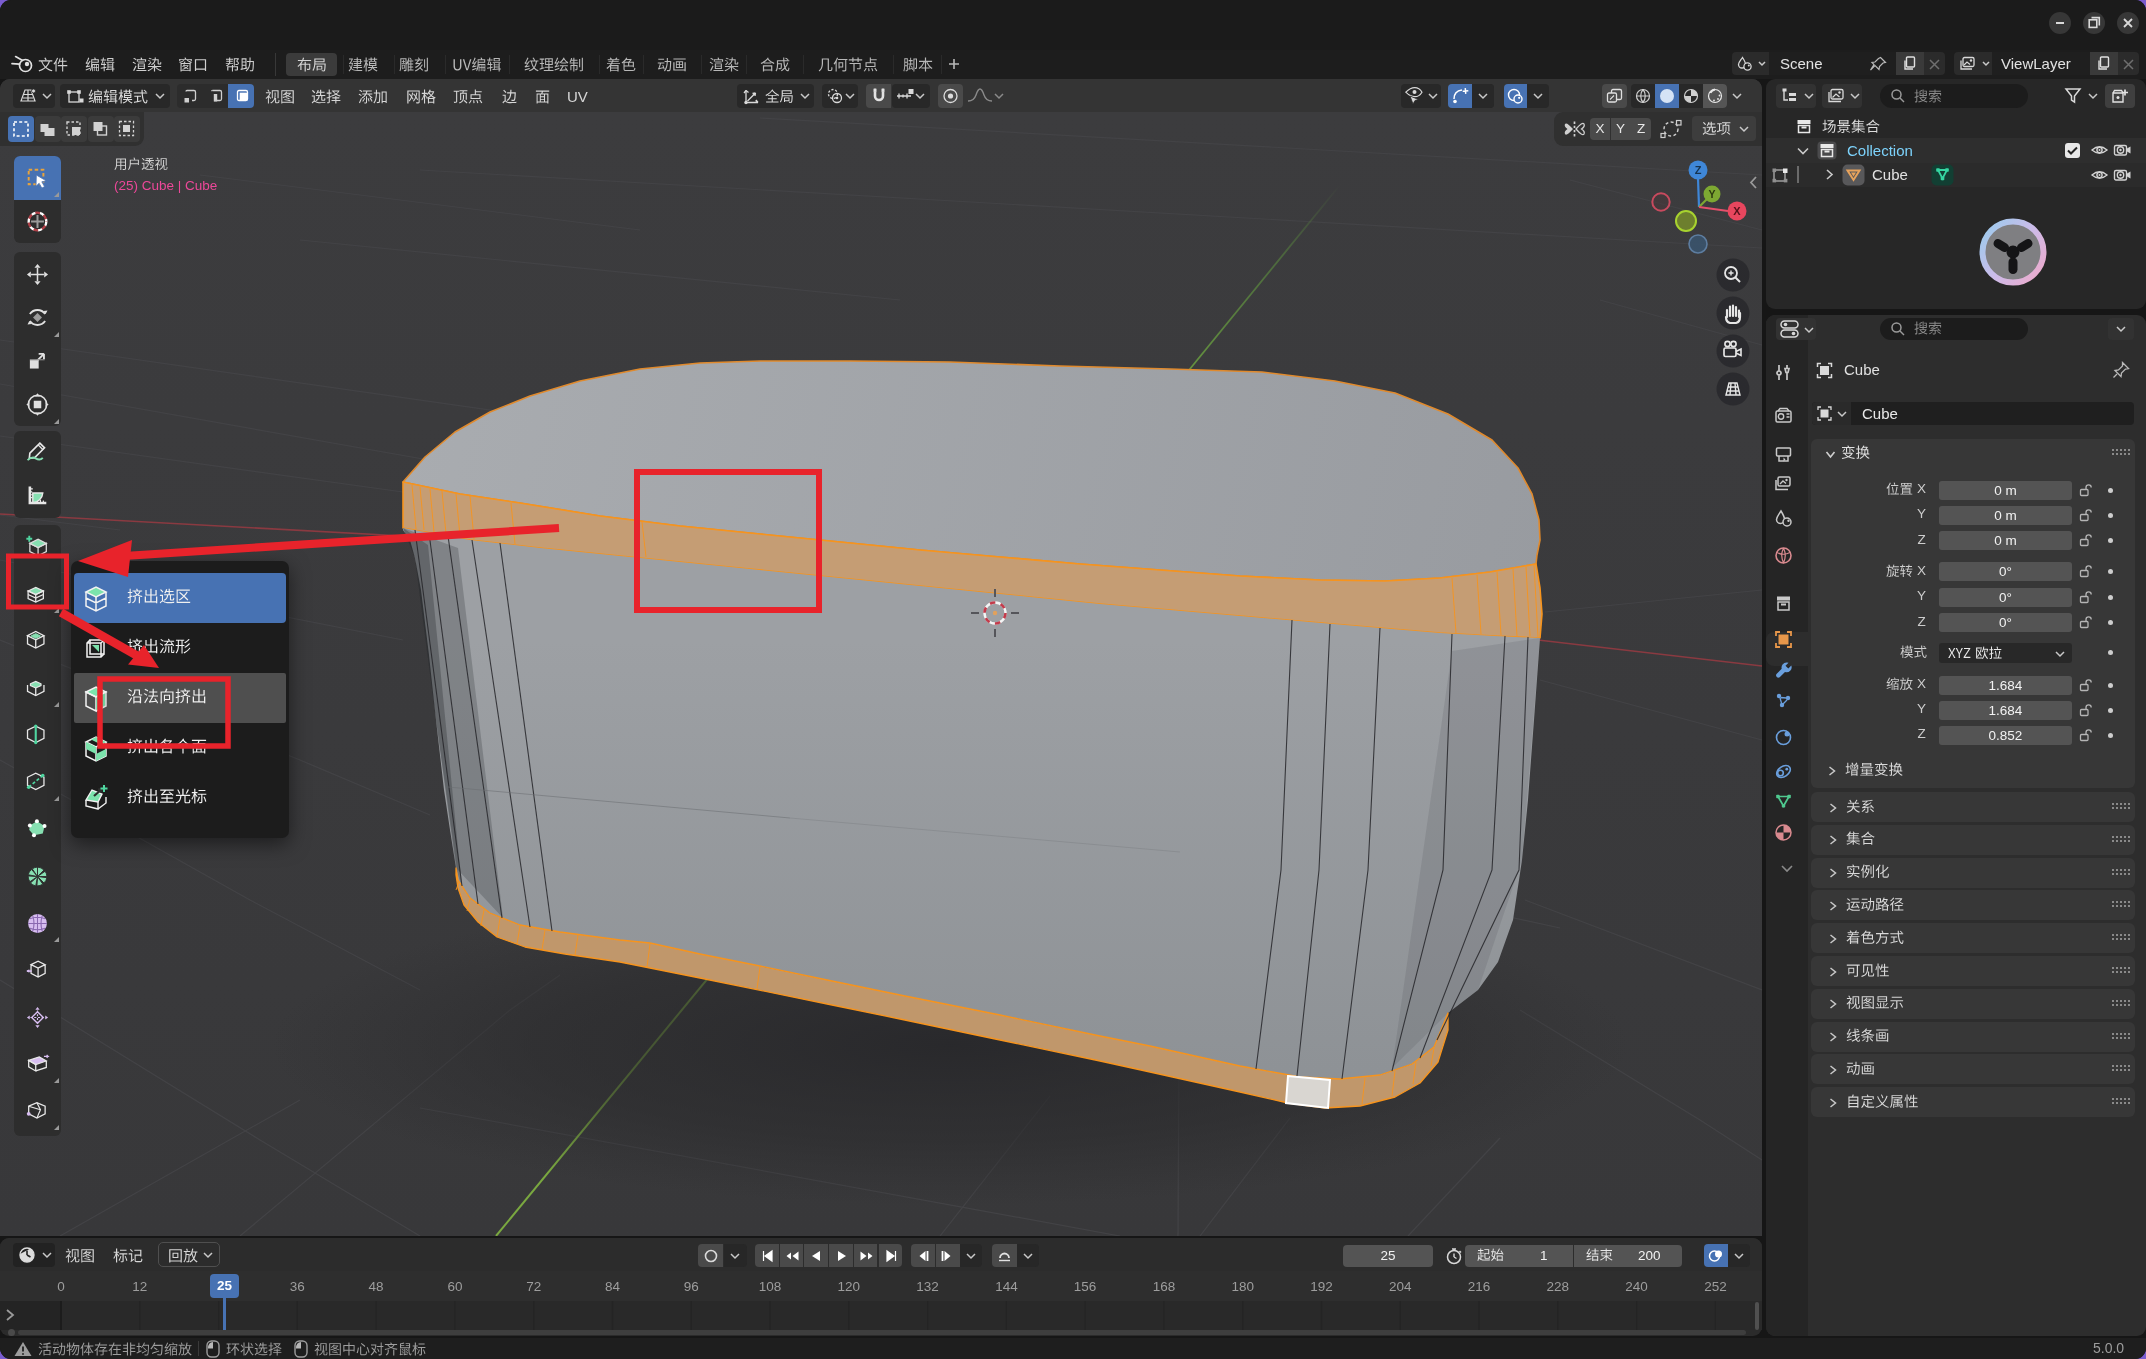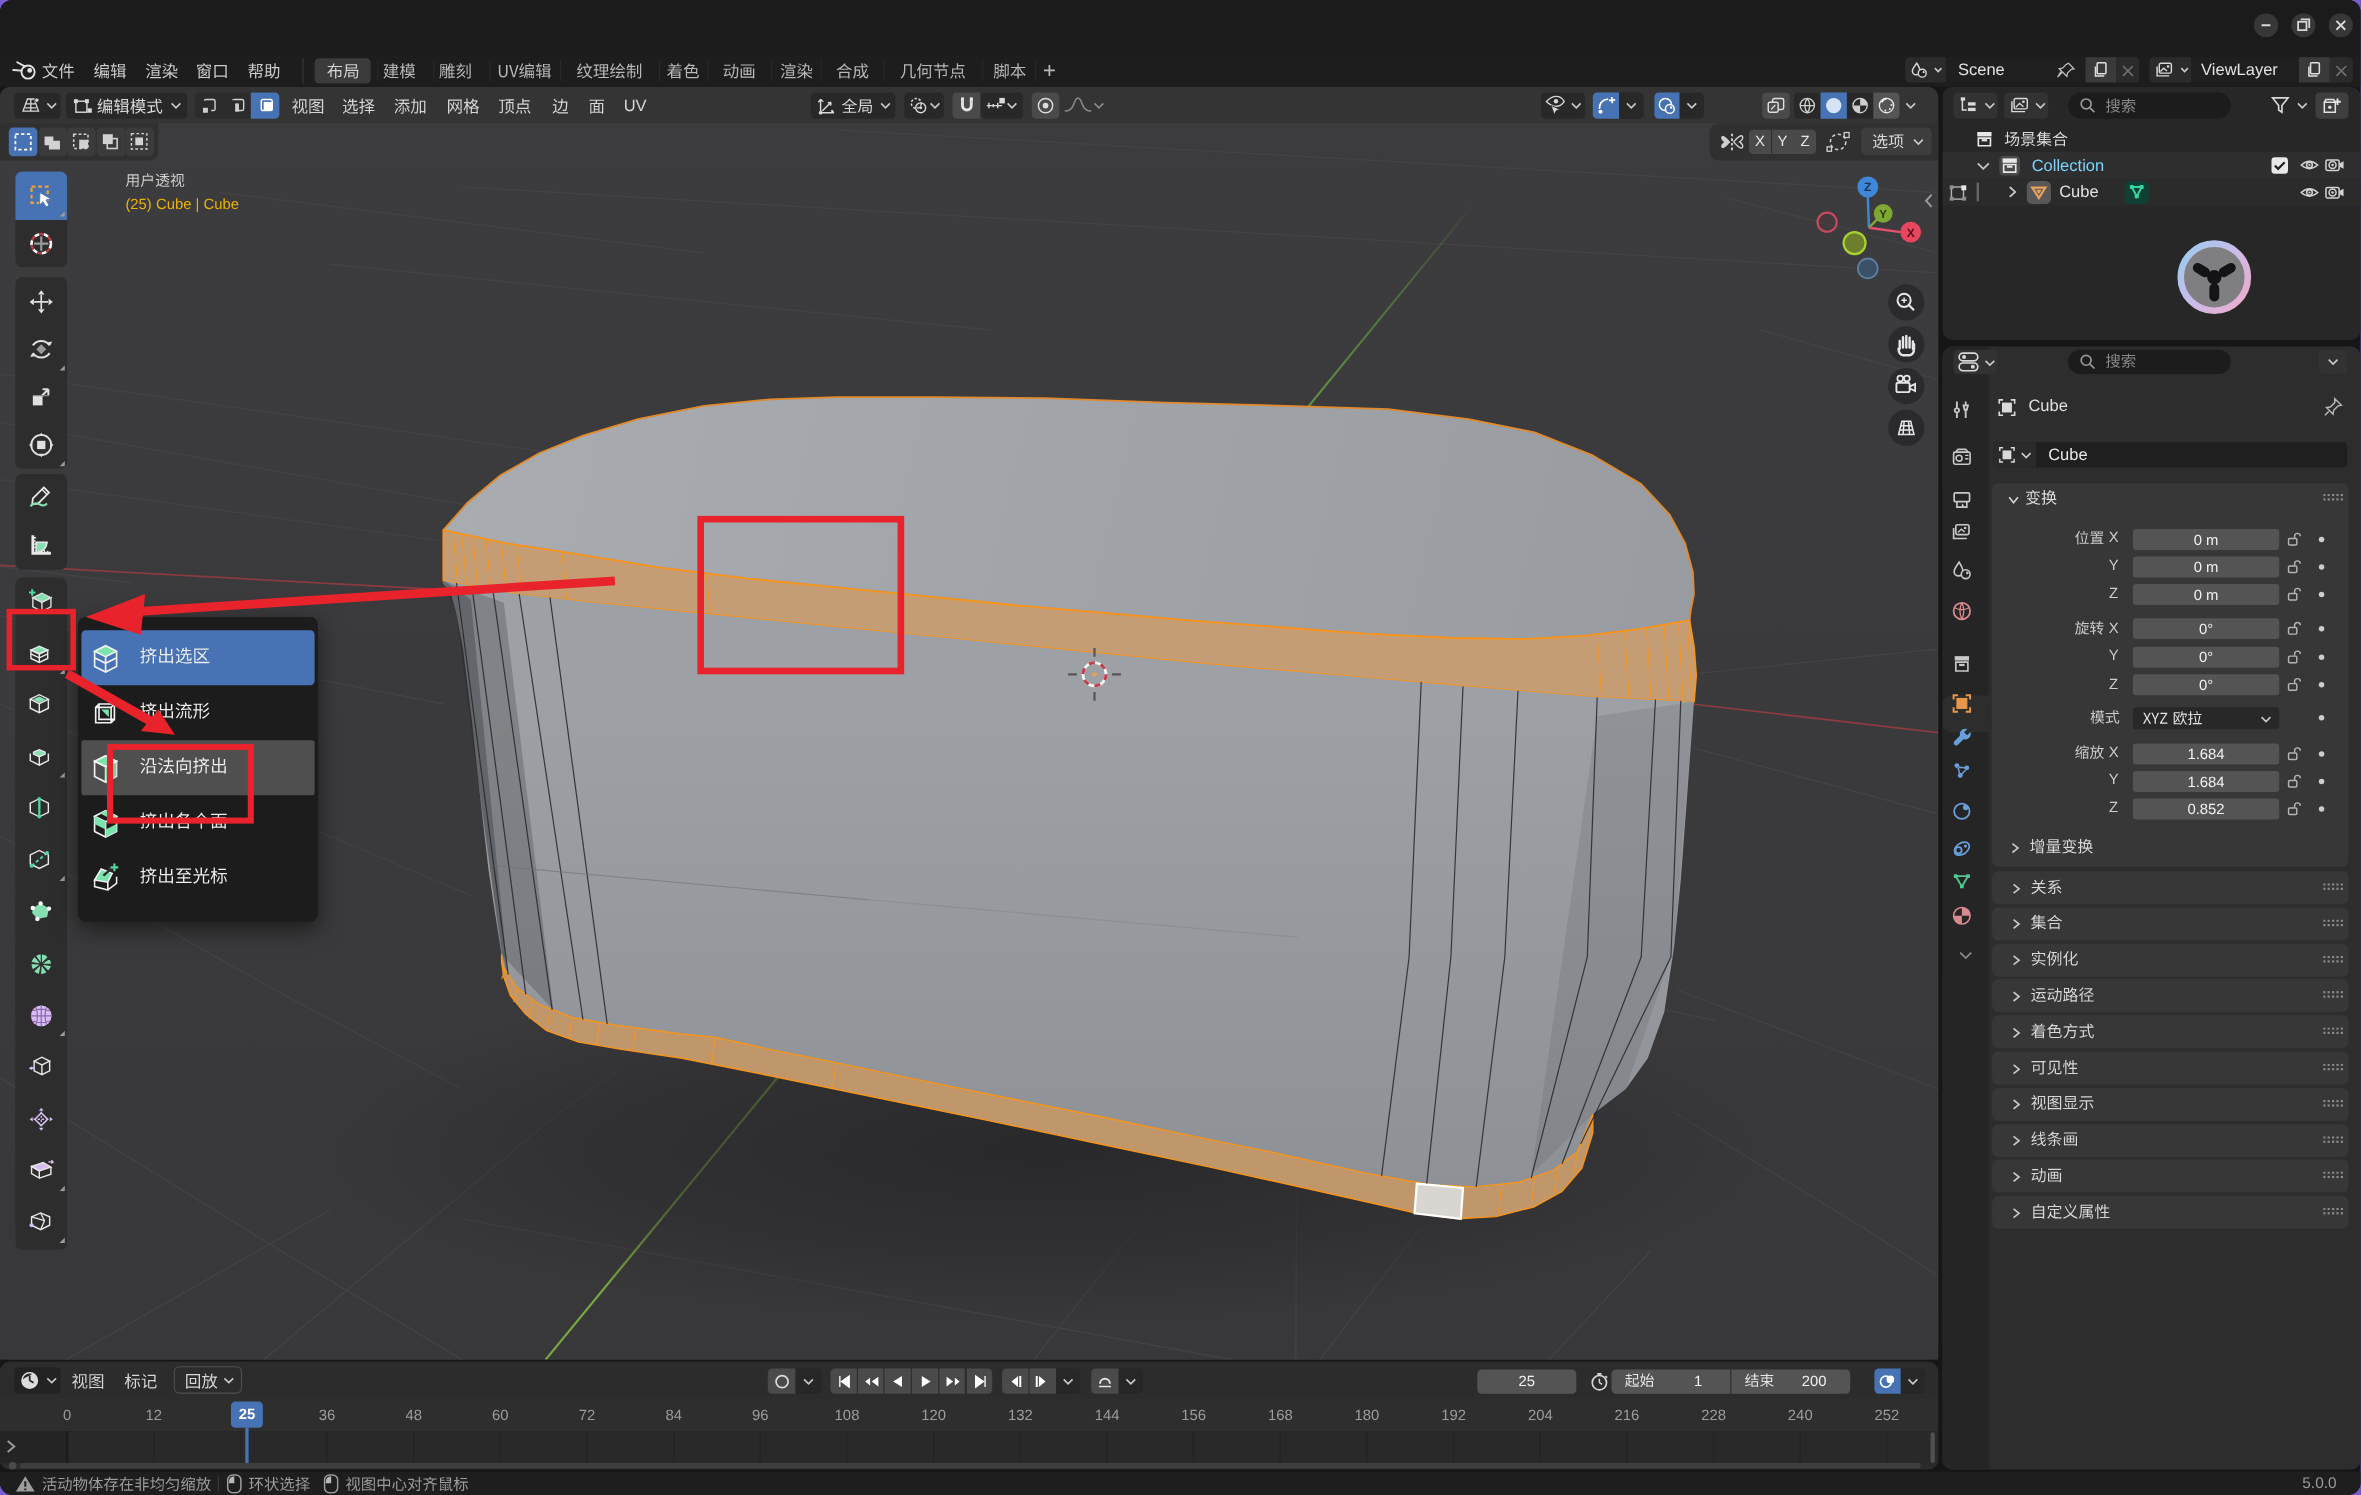--- a/index.html
+++ b/index.html
@@ -465,21 +465,21 @@
 <g>
 <circle cx="995" cy="613" r="10.5" fill="none" stroke="#f5f5f5" stroke-width="2.4"></circle>
 <circle cx="995" cy="613" r="10.5" fill="none" stroke="#c23b4b" stroke-width="2.6" stroke-dasharray="5.5 5.5"></circle>
 <path d="M995 597v-8M995 629v8M979 613h-8M1011 613h8" stroke="#55555a" stroke-width="2"></path>
 <circle cx="995" cy="613" r="2.2" fill="#e2a15c"></circle>
 </g>
 </svg>
     <svg class="ab" style="left:114.0px;top:157.0px" width="56" height="17" viewBox="0 -11.88 56 17">
       <path d="M2.1 -10.4V-5.5C2.1 -3.6 1.9 -1.2 0.4 0.5C0.7 0.6 1.1 0.9 1.2 1.1C2.3 0 2.7 -1.6 2.9 -3.1H6.3V1H7.3V-3.1H11V-0.3C11 -0.1 10.9 0 10.6 0C10.4 0.1 9.4 0.1 8.5 0C8.6 0.3 8.8 0.7 8.8 1C10.1 1 10.9 1 11.4 0.8C11.8 0.7 12 0.4 12 -0.3V-10.4ZM3.1 -9.4H6.3V-7.2H3.1ZM11 -9.4V-7.2H7.3V-9.4ZM3.1 -6.3H6.3V-4H3C3.1 -4.5 3.1 -5 3.1 -5.5ZM11 -6.3V-4H7.3V-6.3ZM16.8 -8.3H23.9V-5.6H16.8L16.8 -6.3ZM19.5 -11.2C19.7 -10.6 20 -9.8 20.2 -9.2H15.8V-6.3C15.8 -4.3 15.6 -1.5 14 0.6C14.2 0.7 14.6 1 14.8 1.2C16.2 -0.5 16.6 -2.7 16.8 -4.6H23.9V-3.8H24.9V-9.2H20.6L21.2 -9.4C21.1 -10 20.7 -10.8 20.4 -11.4ZM27.8 -10.3C28.6 -9.7 29.5 -8.7 29.9 -8.1L30.8 -8.7C30.3 -9.3 29.4 -10.3 28.6 -10.9ZM38.5 -11.1C36.9 -10.8 34 -10.5 31.6 -10.4C31.7 -10.2 31.8 -9.9 31.8 -9.7C32.8 -9.7 33.9 -9.8 35 -9.9V-8.8H31.2V-8H34.4C33.5 -7.1 32.1 -6.2 30.8 -5.8C31 -5.6 31.3 -5.3 31.4 -5.1C32.7 -5.6 34.1 -6.5 35 -7.6V-5.8H36V-7.6C36.9 -6.6 38.2 -5.6 39.5 -5.1C39.6 -5.4 39.9 -5.7 40.1 -5.9C38.8 -6.3 37.4 -7.1 36.6 -8H39.9V-8.8H36V-10C37.2 -10.1 38.3 -10.2 39.2 -10.4ZM32.3 -5.4V-4.6H33.9C33.6 -3.2 33 -2.1 31.2 -1.6C31.4 -1.4 31.6 -1 31.7 -0.8C33.8 -1.5 34.5 -2.8 34.8 -4.6H36.4C36.3 -4.2 36.2 -3.8 36.1 -3.4H38.4C38.3 -2.4 38.2 -2 38 -1.8C37.9 -1.7 37.8 -1.7 37.5 -1.7C37.3 -1.7 36.7 -1.7 36 -1.8C36.2 -1.6 36.2 -1.2 36.3 -1C36.9 -0.9 37.6 -0.9 37.9 -1C38.3 -1 38.5 -1.1 38.7 -1.3C39 -1.6 39.2 -2.2 39.4 -3.8C39.4 -4 39.4 -4.2 39.4 -4.2H37.2L37.5 -5.4ZM30.4 -6.2H27.8V-5.2H29.4V-1.1C28.8 -0.9 28.2 -0.4 27.6 0.2L28.3 1.1C29.1 0.2 29.8 -0.5 30.3 -0.5C30.6 -0.5 31 -0.1 31.5 0.3C32.4 0.8 33.5 0.9 35.1 0.9C36.4 0.9 38.7 0.9 39.8 0.8C39.8 0.5 39.9 -0 40 -0.3C38.7 -0.1 36.7 -0 35.1 -0C33.7 -0 32.5 -0.1 31.7 -0.6C31.1 -1 30.8 -1.3 30.4 -1.4ZM46.6 -10.7V-3.5H47.6V-9.8H51.7V-3.5H52.7V-10.7ZM42.6 -10.9C43.1 -10.3 43.6 -9.6 43.8 -9.1L44.7 -9.6C44.4 -10.1 43.9 -10.8 43.3 -11.3ZM49.1 -8.8V-6.1C49.1 -4 48.7 -1.4 45.3 0.3C45.5 0.5 45.8 0.9 45.9 1.1C48 0 49 -1.4 49.6 -2.9V-0.3C49.6 0.6 49.9 0.9 50.8 0.9H52.1C53.2 0.9 53.4 0.3 53.5 -1.8C53.3 -1.9 52.9 -2 52.7 -2.2C52.6 -0.3 52.6 0.1 52.1 0.1H51C50.6 0.1 50.5 0 50.5 -0.4V-3.7H49.8C50 -4.5 50.1 -5.4 50.1 -6.1V-8.8ZM41.4 -9V-8.1H44.6C43.8 -6.4 42.4 -4.7 41 -3.7C41.2 -3.6 41.4 -3 41.5 -2.8C42 -3.1 42.6 -3.6 43.1 -4.2V1.1H44V-4.8C44.5 -4.1 45.1 -3.4 45.3 -3L46 -3.8C45.7 -4.1 44.8 -5.1 44.3 -5.7C44.9 -6.6 45.5 -7.6 45.9 -8.7L45.3 -9.1L45.1 -9Z" fill="#d2d2d2"></path>
     </svg>
-    <div class="txt" style="left:114px;top:178px;font-size:13.5px;color:#eab308">(25) Cube | Cube</div>
+    <div class="txt" style="left:114px;top:178px;font-size:13.5px;color:#ec4899">(25) Cube | Cube</div>
     <div class="ab" style="left:14px;top:156px;width:47px;height:87px;background:#2d2d2d;border-radius:6px"></div>
     <div class="ab" style="left:14px;top:252px;width:47px;height:174px;background:#2d2d2d;border-radius:6px"></div>
     <div class="ab" style="left:14px;top:430.5px;width:47px;height:87px;background:#2d2d2d;border-radius:6px"></div>
     <div class="ab" style="left:14px;top:525px;width:47px;height:611px;background:#2d2d2d;border-radius:6px"></div>
     <div class="ab" style="left:14px;top:156px;width:47px;height:43.5px;background:#4772b3;border-radius:6px 6px 0 0"></div>
     <svg class="ab" style="left:24px;top:164.5px" width="27" height="27" viewBox="0 0 23 23">
       <rect x="4" y="4" width="12.5" height="12.5" fill="none" stroke="#e8a33c" stroke-width="1.7" stroke-dasharray="3 2.1"></rect>
       <path d="M10.5 8.5 L19 13.5 L15.2 14.3 L17.5 18.4 L15.2 19.7 L12.9 15.6 L10.2 18.2 Z" fill="#fff" stroke="#4772b3" stroke-width="0.7"></path>
     </svg>
     <svg class="ab" style="left:54px;top:192px" width="5" height="5" viewBox="0 0 5 5">

